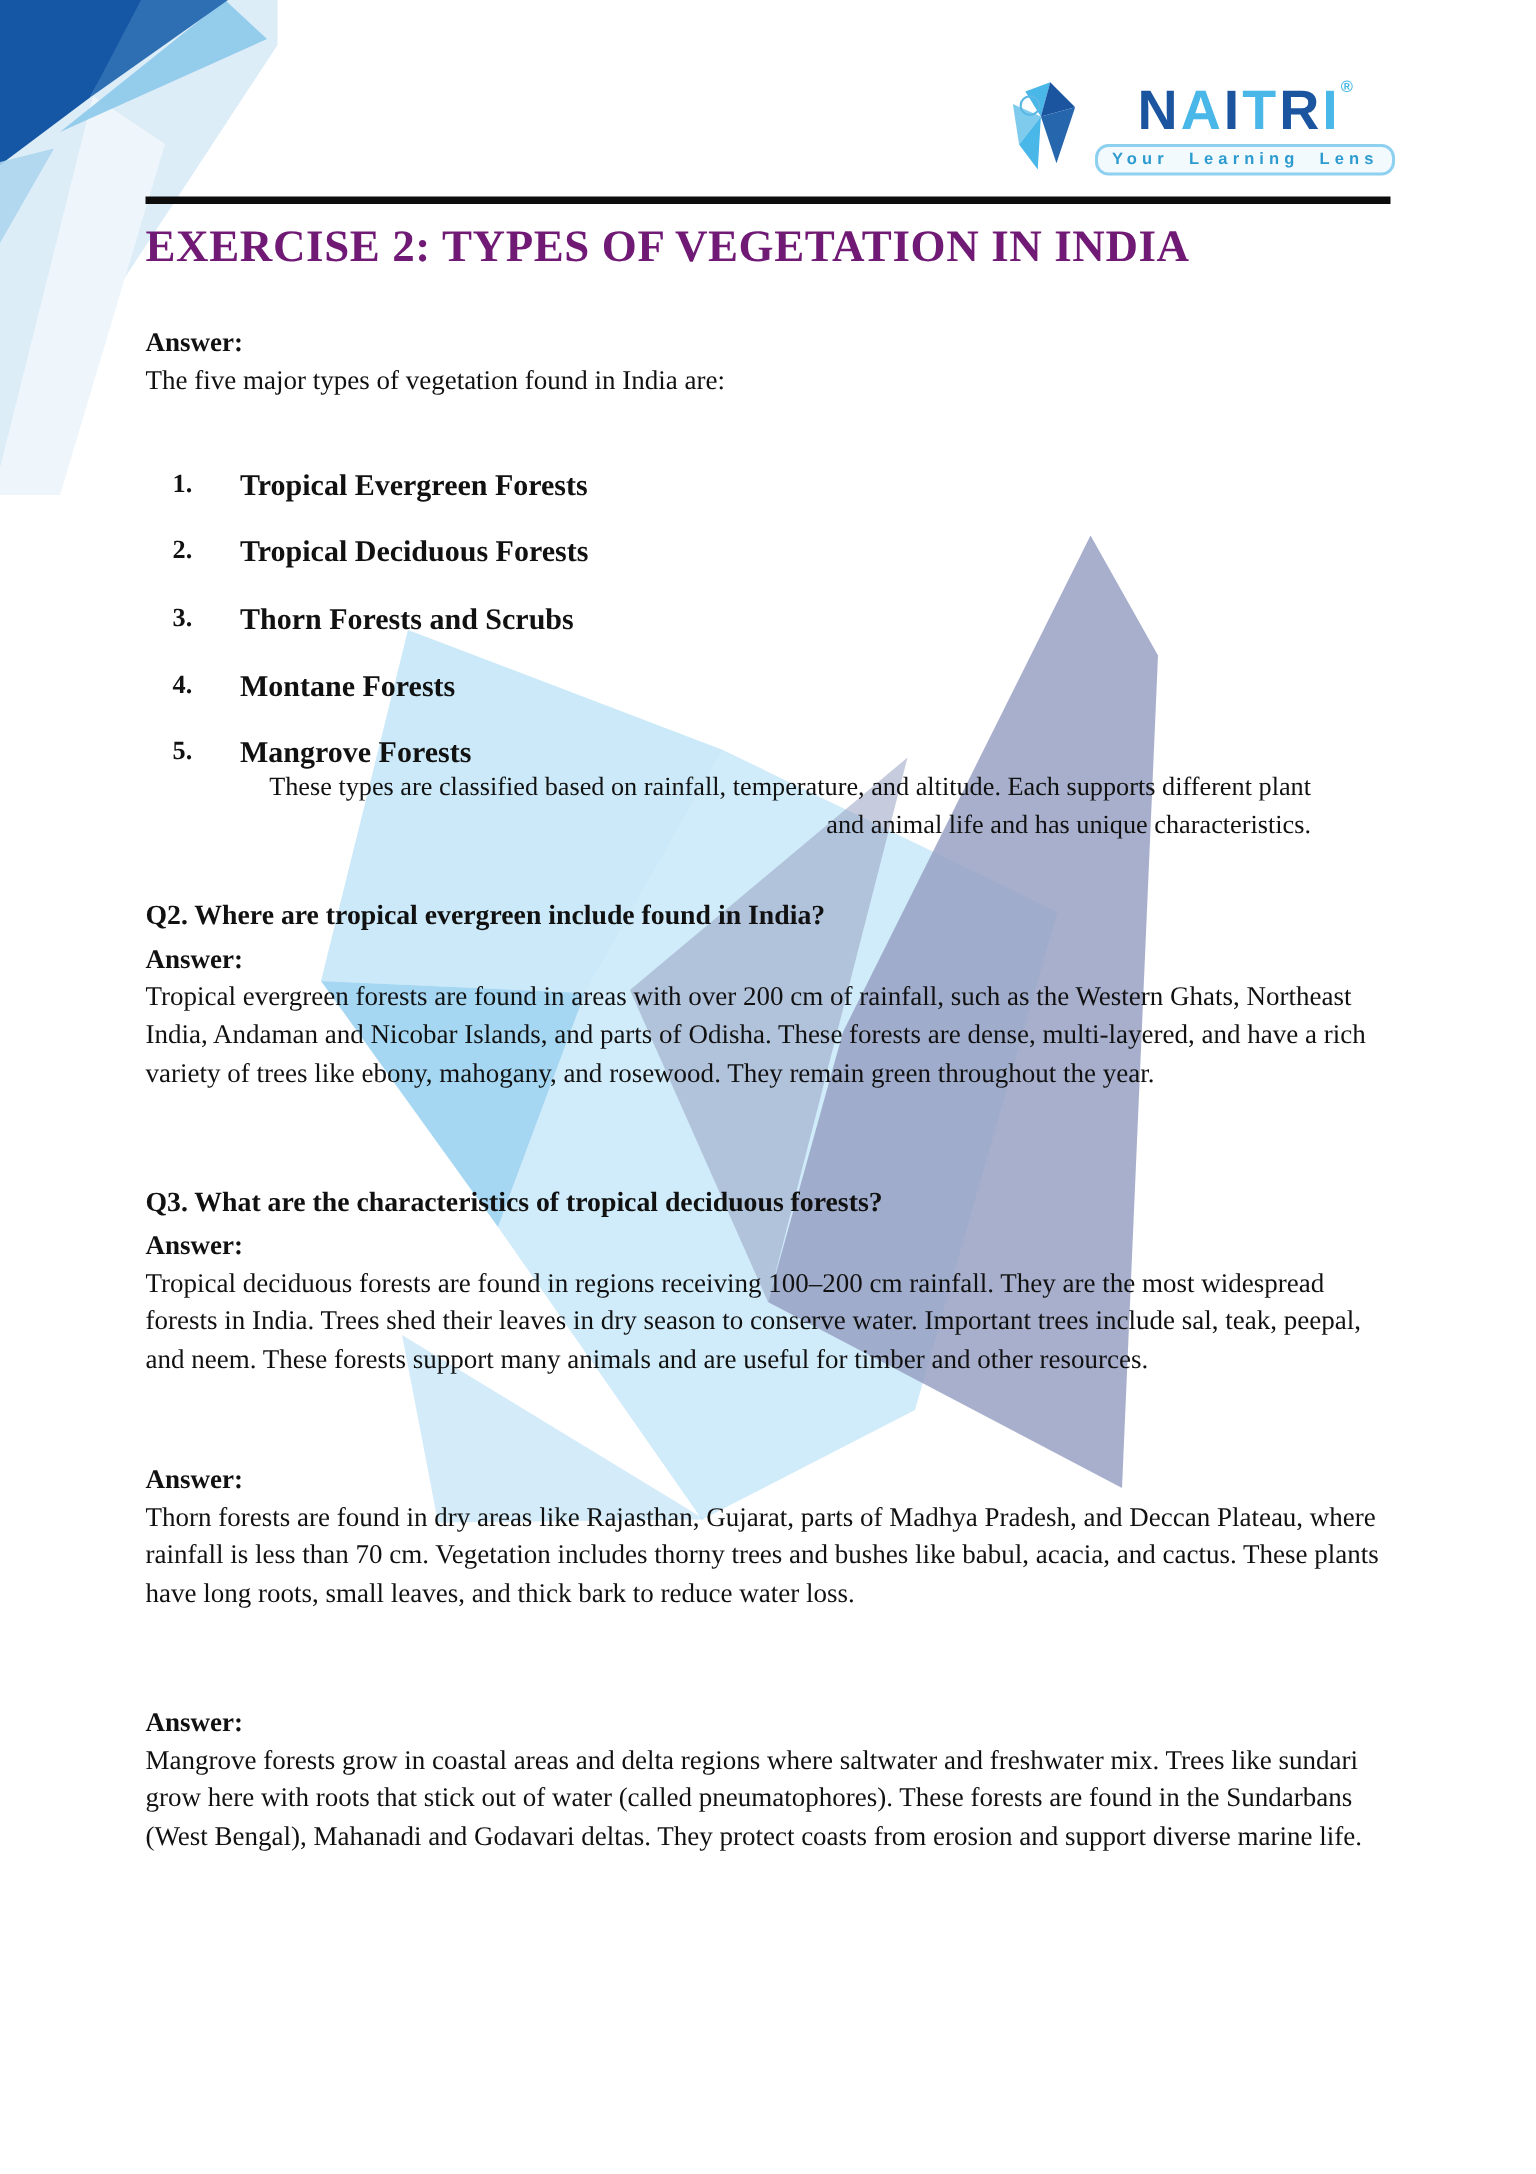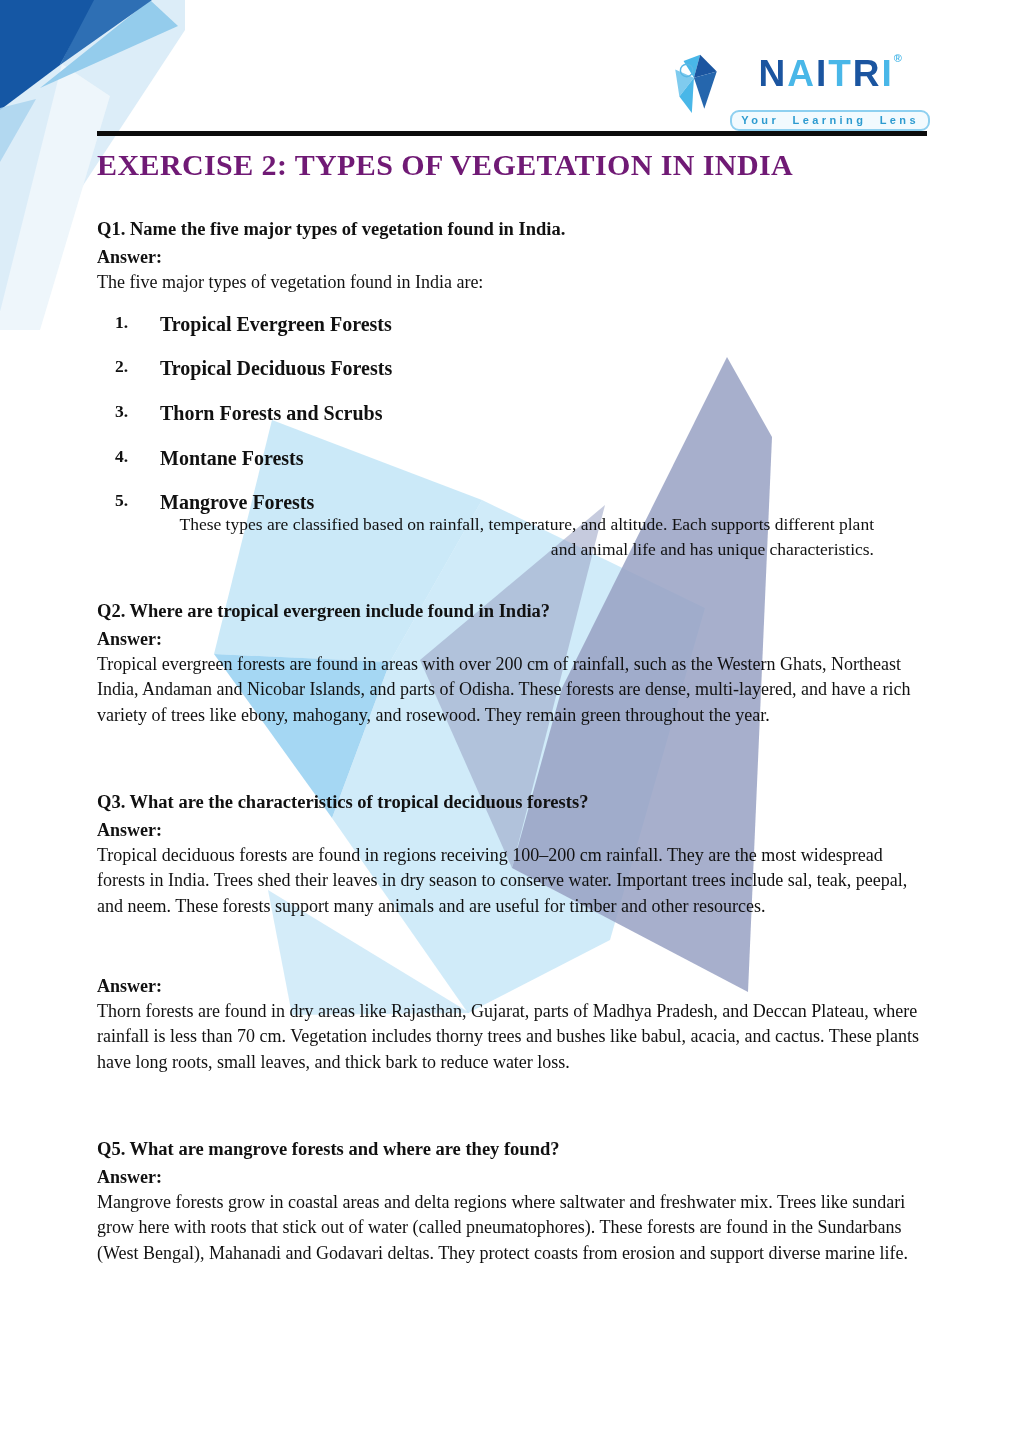--- a/index.html
+++ b/index.html
@@ -15,21 +15,21 @@
 
   
   .logo{position:absolute;top:54px;right:94px;display:flex;align-items:flex-start;gap:7px;}
   .logo-text{display:flex;flex-direction:column;align-items:center;}
   .wordmark{font-family:"Liberation Sans","DejaVu Sans",sans-serif;font-weight:900;
     font-size:37px;line-height:40px;letter-spacing:2px;white-space:nowrap;display:flex;}
   .wordmark span.l-dark{color:#1b55a0;}
   .wordmark span.l-light{color:#49b7e8;}
   .reg{font-family:"Liberation Sans",sans-serif;font-size:11px;color:#49b7e8;
     line-height:12px;margin-top:-2px;font-weight:700;}
-  .tagline{margin-top:16px;border:2px solid #8ed0f0;border-radius:9px;background:#f2fafe;
+  .tagline{margin-top:2px;border:2px solid #8ed0f0;border-radius:9px;background:#f2fafe;
     font-family:"Liberation Sans","DejaVu Sans",sans-serif;font-size:11px;font-weight:700;
     color:#2d9bd0;letter-spacing:3.4px;word-spacing:7px;padding:2px 9px 3px 9px;white-space:nowrap;}
 
   
   .rule{position:absolute;left:97px;top:131px;width:830px;height:5px;background:#0c0c0c;}
   .page-title{position:absolute;left:97px;top:148px;width:860px;margin:0;
     font-size:30px;font-weight:700;letter-spacing:0.4px;color:#701a75;}
 
   
   .block{position:absolute;left:97px;width:832px;}
@@ -88,21 +88,20 @@
     </div>
     <div class="tagline">Your Learning Lens</div>
   </div>
 </div>
 
 <div class="rule"></div>
 
 <h1 class="page-title">EXERCISE 2: TYPES OF VEGETATION IN INDIA</h1>
 
 <div class="block" style="top:216px;">
-  <div class="q-head">Q1. Name the five major types of vegetation found in India.</div>
   <div class="a-label">Answer:</div>
   <p class="body-par">The five major types of vegetation found in India are:</p>
 </div>
 
 <div class="list-item" style="top:312px;">
   <span class="num">1.</span>
   <span class="label">Tropical Evergreen Forests</span>
 </div>
 <div class="list-item" style="top:356px;">
   <span class="num">2.</span>
@@ -133,16 +132,15 @@
   <div class="a-label">Answer:</div>
   <p class="body-par"><span>Tropical deciduous forests are found in regions receiving </span><b>100–200 cm rainfall</b><span>. They are the most widespread forests in India. Trees shed their leaves in dry season to conserve water. Important trees include </span><b>sal, teak, peepal, and neem</b><span>. These forests support many animals and are useful for timber and other resources.</span></p>
 </div>
 
 <div class="block" style="top:974px;">
   <div class="a-label">Answer:</div>
   <p class="body-par"><span>Thorn forests are found in </span><b>dry areas</b><span> like Rajasthan, Gujarat, parts of Madhya Pradesh, and Deccan Plateau, where rainfall is </span><b>less than 70 cm</b><span>. Vegetation includes thorny trees and bushes like </span><b>babul, acacia, and cactus</b><span>. These plants have long roots, small leaves, and thick bark to reduce water loss.</span></p>
 </div>
 
 <div class="block" style="top:1136px;">
-  <div class="q-head">Q5. What are mangrove forests and where are they found?</div>
   <div class="a-label">Answer:</div>
   <p class="body-par"><span>Mangrove forests grow in </span><b>coastal areas and delta regions</b><span> where saltwater and freshwater mix. Trees like </span><b>sundari</b><span> grow here with roots that stick out of water (called pneumatophores). These forests are found in the </span><b>Sundarbans (West Bengal)</b><span>, </span><b>Mahanadi and Godavari deltas</b><span>. They protect coasts from erosion and support diverse marine life.</span></p>
 </div>
 
 </body></html>

